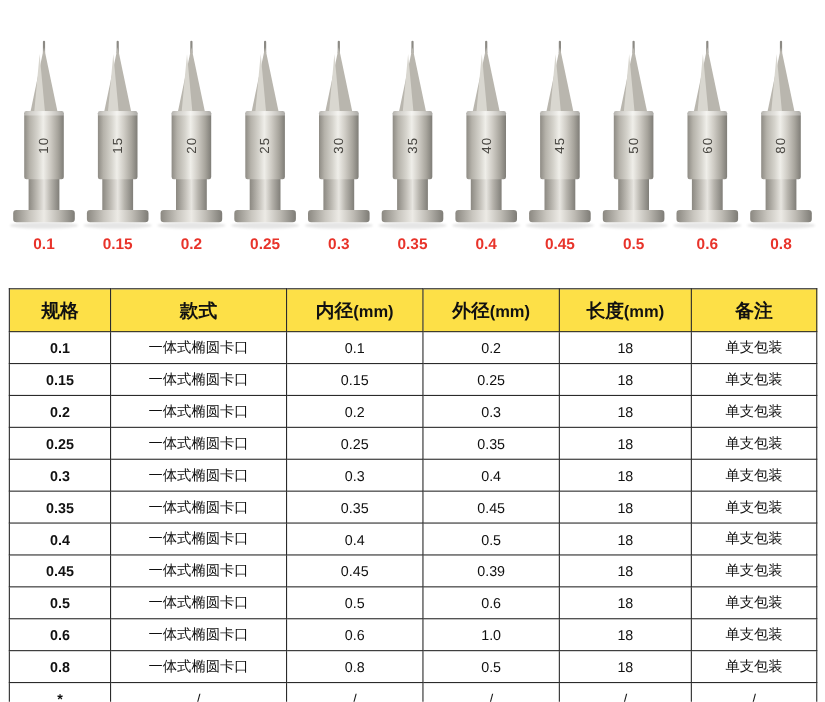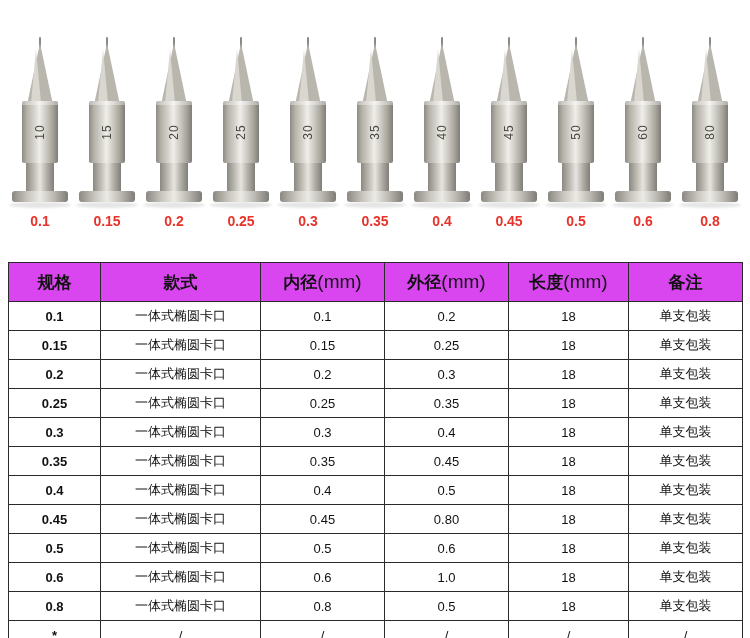--- a/index.html
+++ b/index.html
@@ -157,25 +157,25 @@
   table.spec th,
   table.spec td {
     border: 1px solid #2b2b2b;
     text-align: center;
     color: #111111;
   }
   table.spec thead th {
     height: 36px;
     font-size: 17px;
     font-weight: bold;
-    background: #d946ef;
+    background: #fde047;
   }
   table.spec thead th .unit {
-    font-size: 19px;
-    font-weight: normal;
+    font-size: 15px;
+    font-weight: bold;
     text-align: right;
   }
   table.spec tbody td {
     height: 26px;
     font-size: 13px;
     background: #ffffff;
   }
   table.spec tbody td.spec-col {
     font-weight: bold;
     font-size: 13px;
@@ -423,21 +423,21 @@
             <td>一体式椭圆卡口</td>
             <td>0.4</td>
             <td>0.5</td>
             <td>18</td>
             <td>单支包装</td>
           </tr>
           <tr>
             <td class="spec-col">0.45</td>
             <td>一体式椭圆卡口</td>
             <td>0.45</td>
-            <td>0.80</td>
+            <td>0.39</td>
             <td>18</td>
             <td>单支包装</td>
           </tr>
           <tr>
             <td class="spec-col">0.5</td>
             <td>一体式椭圆卡口</td>
             <td>0.5</td>
             <td>0.6</td>
             <td>18</td>
             <td>单支包装</td>

